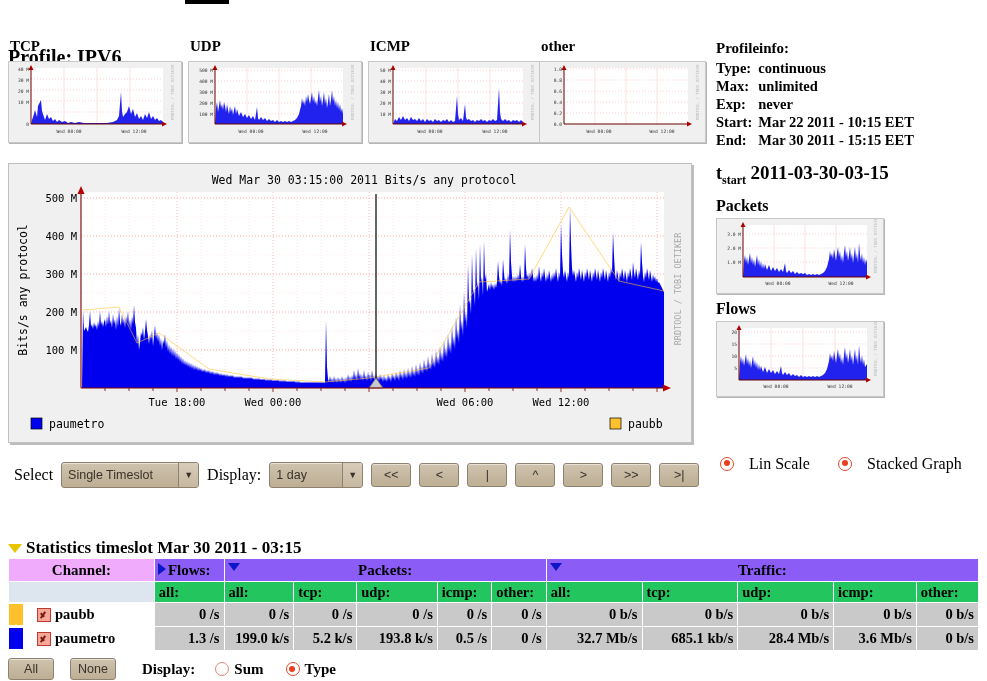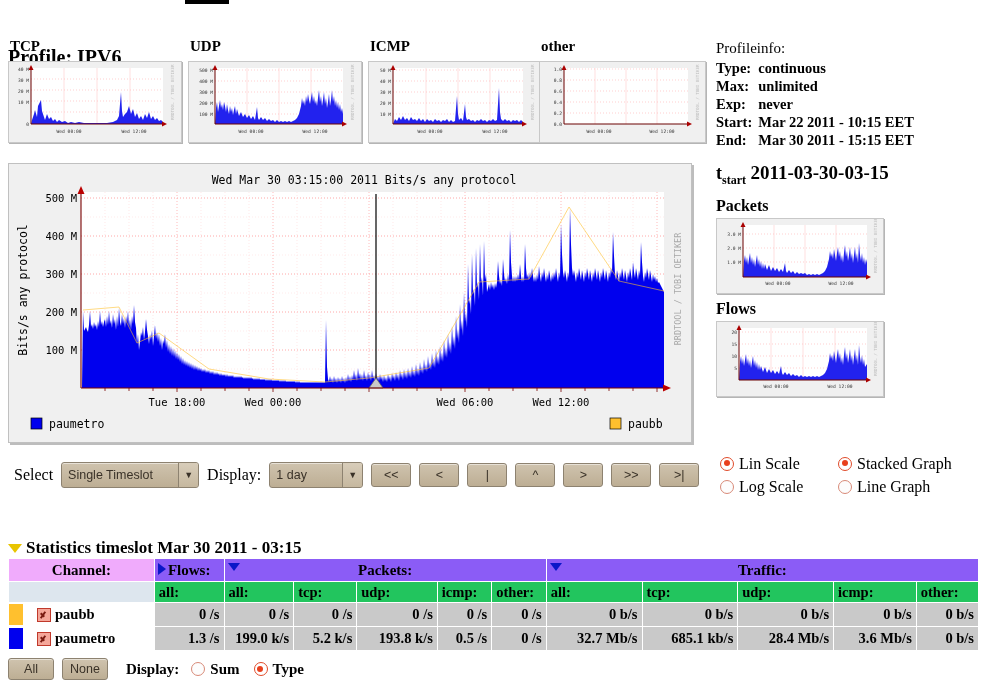--- a/index.html
+++ b/index.html
@@ -37,21 +37,21 @@
     width:682px;height:278px;
     background:#f0f0f0;
     border:1px solid #c0c0c0;
     box-shadow:2px 2px 0 #bdbdbd;
     overflow:hidden;
   }
   .main-graph svg{display:block;}
 
   
   .right-col{position:absolute;left:716px;top:40px;width:268px;}
-  .rc-head{font-size:15px;font-weight:normal;margin:0 0 3px 0;}
+  .rc-head{font-size:15px;font-weight:bold;margin:0 0 3px 0;}
   .pinfo{border-collapse:collapse;font-size:14.5px;font-weight:bold;}
   .pinfo td{padding:0 0 1px 0;vertical-align:top;white-space:nowrap;}
   .pinfo td.k{padding-right:6px;}
   .tlines{margin-top:12px;font-weight:bold;}
   .tline{font-size:18px;white-space:nowrap;line-height:21px;}
   .tline .sub{font-size:12px;vertical-align:sub;font-weight:bold;}
   .tline .big{font-size:19px;letter-spacing:0px;}
   .rc-sec{margin-top:6px;}
   .rc-sec h3{font-size:16px;font-weight:bold;margin:0 0 3px 0;}
 
@@ -81,21 +81,21 @@
     font-family:"Liberation Sans",sans-serif;font-size:12.5px;color:#3a3228;
     display:inline-flex;align-items:center;justify-content:center;
     box-shadow:0 1px 0 rgba(255,255,255,.5) inset;
     cursor:pointer;
   }
   .radios{
     position:absolute;left:720px;top:452px;
     font-size:16px;line-height:23px;
   }
   .radios .rrow{display:flex;gap:6px;align-items:center;white-space:nowrap;}
-  .radios .ritem{display:flex;align-items:center;gap:5px;text-align:right;}
+  .radios .ritem{display:flex;align-items:center;gap:15px;text-align:right;}
   .rd{
     width:12px;height:12px;border-radius:50%;
     border:1px solid #d88a78;background:#fdfdfd;
     display:inline-block;position:relative;flex:none;
   }
   .rd.on{border-color:#e04b2a;background:#fff;}
   .rd.on::after{
     content:"";position:absolute;left:2.5px;top:2.5px;
     width:6px;height:6px;border-radius:50%;background:#e8401d;
   }
@@ -132,21 +132,21 @@
   .cbx::before{
     content:"";position:absolute;left:4px;top:2px;width:2px;height:8px;
     background:#7a1c12;transform:rotate(35deg);
   }
   .tri-b{width:0;height:0;border-left:6px solid transparent;border-right:6px solid transparent;border-top:8px solid #0b17c8;display:inline-block;vertical-align:middle;}
   .tri-r{width:0;height:0;border-top:6px solid transparent;border-bottom:6px solid transparent;border-left:8px solid #0b17c8;display:inline-block;vertical-align:middle;}
   th.grp-inner{position:relative;}
   th.grp-inner .gl{position:absolute;left:3px;top:4px;}
 
   
-  .bottom-ctl{position:absolute;left:8px;top:658px;display:flex;align-items:center;gap:8px;}
+  .bottom-ctl{position:absolute;left:8px;top:658px;display:flex;align-items:center;gap:16px;}
   .btn.sm{min-width:46px;height:22px;}
   .disp-lbl{font-size:15px;font-weight:bold;margin-left:10px;}
   .bottom-ctl .ritem{font-size:15px;font-weight:bold;}
 </style>
 </head>
 <body>
 
 <div class="topstub"></div>
 
 <div class="profile-title">Profile: IPV6</div>
@@ -609,30 +609,20 @@
 
 <div class="radios">
   <div class="rrow">
     <span class="ritem rd-w1">
       <span class="rd on"></span>
       <span>Lin Scale</span>
     </span>
     <span class="ritem">
       <span class="rd on"></span>
       <span>Stacked Graph</span>
-    </span>
-  </div>
-  <div class="rrow">
-    <span class="ritem rd-w1">
-      <span class="rd"></span>
-      <span>Log Scale</span>
-    </span>
-    <span class="ritem">
-      <span class="rd"></span>
-      <span>Line Graph</span>
     </span>
   </div>
 </div>
 
 <div class="stats-head">
   <span class="tri-y"></span>
   <span>Statistics timeslot Mar 30 2011 - 03:15</span>
 </div>
 
 <div class="stats-wrap">

